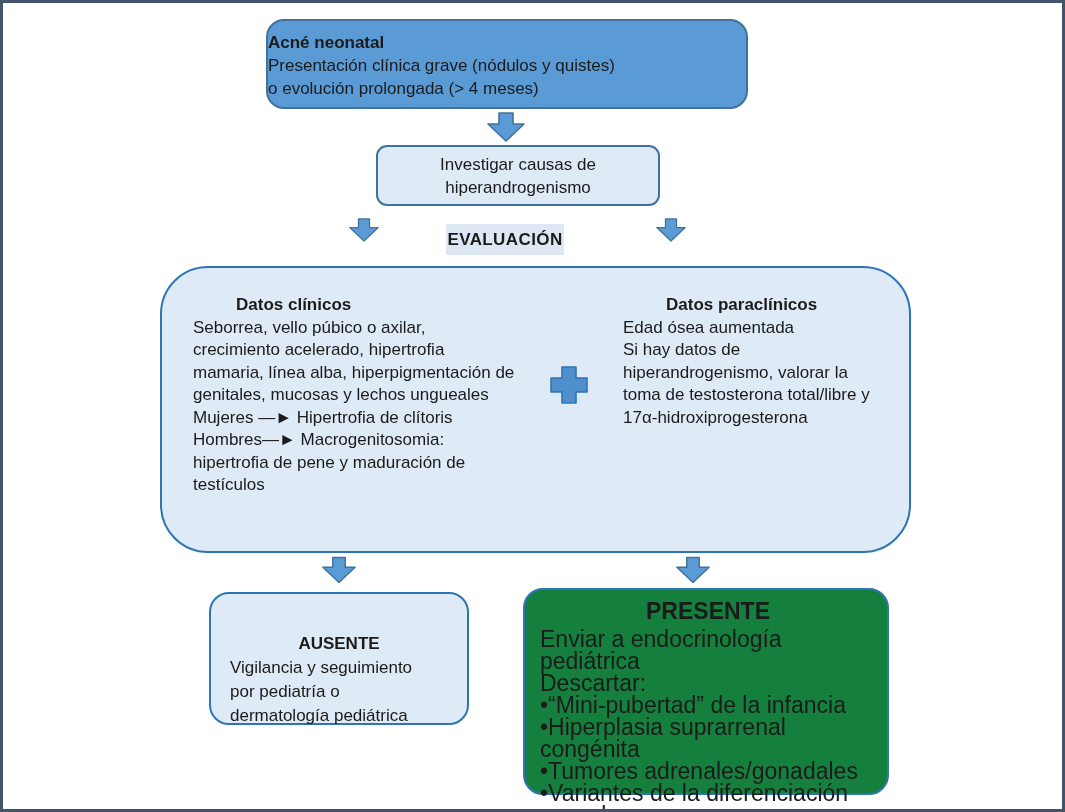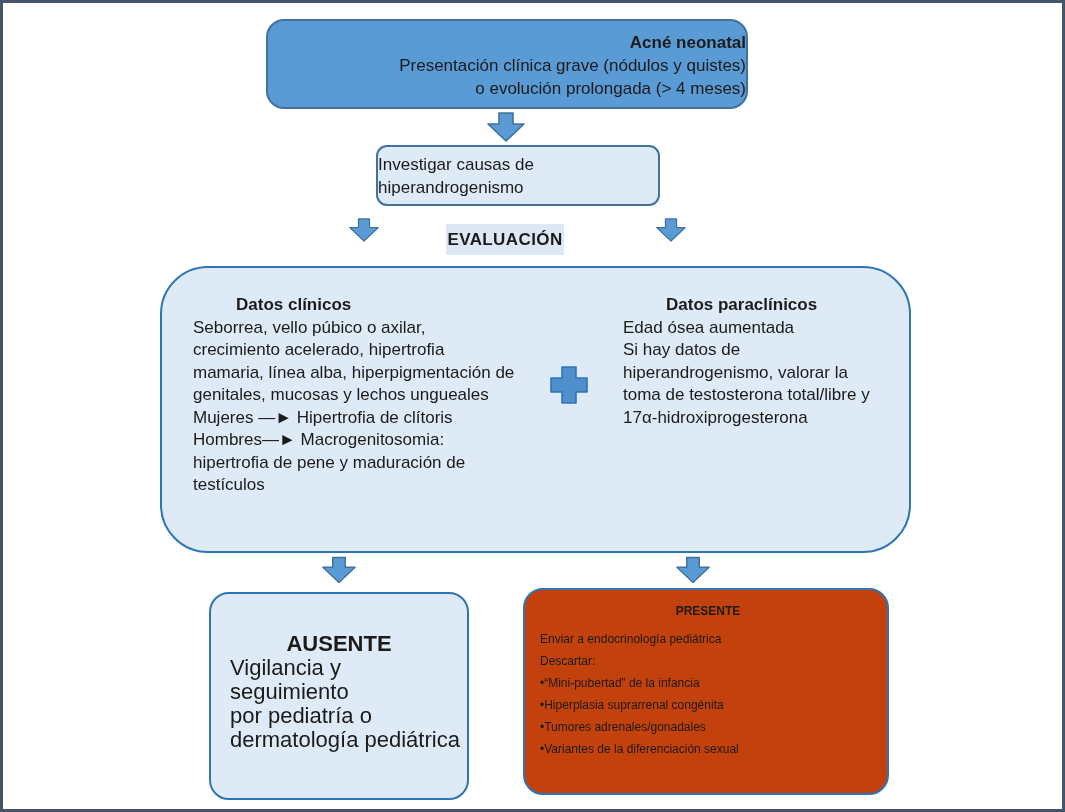--- a/index.html
+++ b/index.html
@@ -8,29 +8,29 @@
     border:3px solid #44546A; box-sizing:border-box;
     font-family:"Liberation Sans", sans-serif; color:#1b1b1b;
     overflow:hidden;
   }
   .abs { position:absolute; box-sizing:border-box; }
 
   
   #header-box {
     left:263px; top:16px; width:482px; height:90px;
     background:#5B9BD5; border:2px solid #41719C; border-radius:18px;
-    text-align:right; padding-top:10px; font-size:17px; line-height:23px;
+    text-align:left; padding-top:10px; font-size:17px; line-height:23px;
   }
   #header-box .title { font-weight:bold; }
 
   
   #investigate-box {
     left:373px; top:142px; width:284px; height:61px;
     background:#DEEAF6; border:2px solid #41719C; border-radius:11px;
-    text-align:left; padding-top:6px; font-size:17px; line-height:23px;
+    text-align:center; padding-top:6px; font-size:17px; line-height:23px;
   }
 
   
   #evaluation-label {
     left:443px; top:221px; width:118px; height:31px;
     background:#DDE8F4; text-align:center; line-height:31px;
     font-weight:bold; font-size:17px; letter-spacing:0.4px;
   }
 
   
@@ -38,29 +38,29 @@
     left:157px; top:263px; width:751px; height:287px;
     background:#DEEAF6; border:2px solid #2E75B6; border-radius:48px;
   }
   .col { position:absolute; font-size:17px; line-height:22.5px; }
   #clinical-col   { left:190px; top:291px; width:405px; }
   #paraclinical-col { left:620px; top:291px; width:285px; }
   .col-title { font-weight:bold;margin-left:43px; }
 
   
   #absent-box {
-    left:206px; top:589px; width:260px; height:208px;
+    left:206px; top:589px; width:260px; height:133px;
     background:#DEEAF6; border:2px solid #2E75B6; border-radius:20px;
-    font-size:22px; line-height:24px; padding:38px 6px 0 19px;
+    font-size:17px; line-height:24px; padding:38px 6px 0 19px;
   }
   #absent-box .box-title { text-align:center; font-weight:bold; padding-right:13px; }
   #present-box {
     left:520px; top:585px; width:366px; height:207px;
-    background:#c2410c; border:2px solid #2E75B6; border-radius:20px;
-    font-size:12px; line-height:22px; padding:8px 0 0 15px;
+    background:#15803d; border:2px solid #2E75B6; border-radius:20px;
+    font-size:23px; line-height:22px; padding:8px 0 0 15px;
   }
   #present-box .box-title { text-align:center; font-weight:bold; line-height:26px; margin-bottom:4px; padding-right:11px; }
 
   
   svg.down-arrow path { fill:#5B9BD5; stroke:#41719C; stroke-width:1.6; stroke-linejoin:round; }
   svg.plus path { fill:#4F8FCC; stroke:#2E75B6; stroke-width:1.6; stroke-linejoin:round; }
   #arrow-top         { left:484px; top:109px; }
   #arrow-eval-left   { left:346px; top:214px; }
   #arrow-eval-right  { left:653px; top:214px; }
   #arrow-bottom-left { left:319px; top:552px; }

